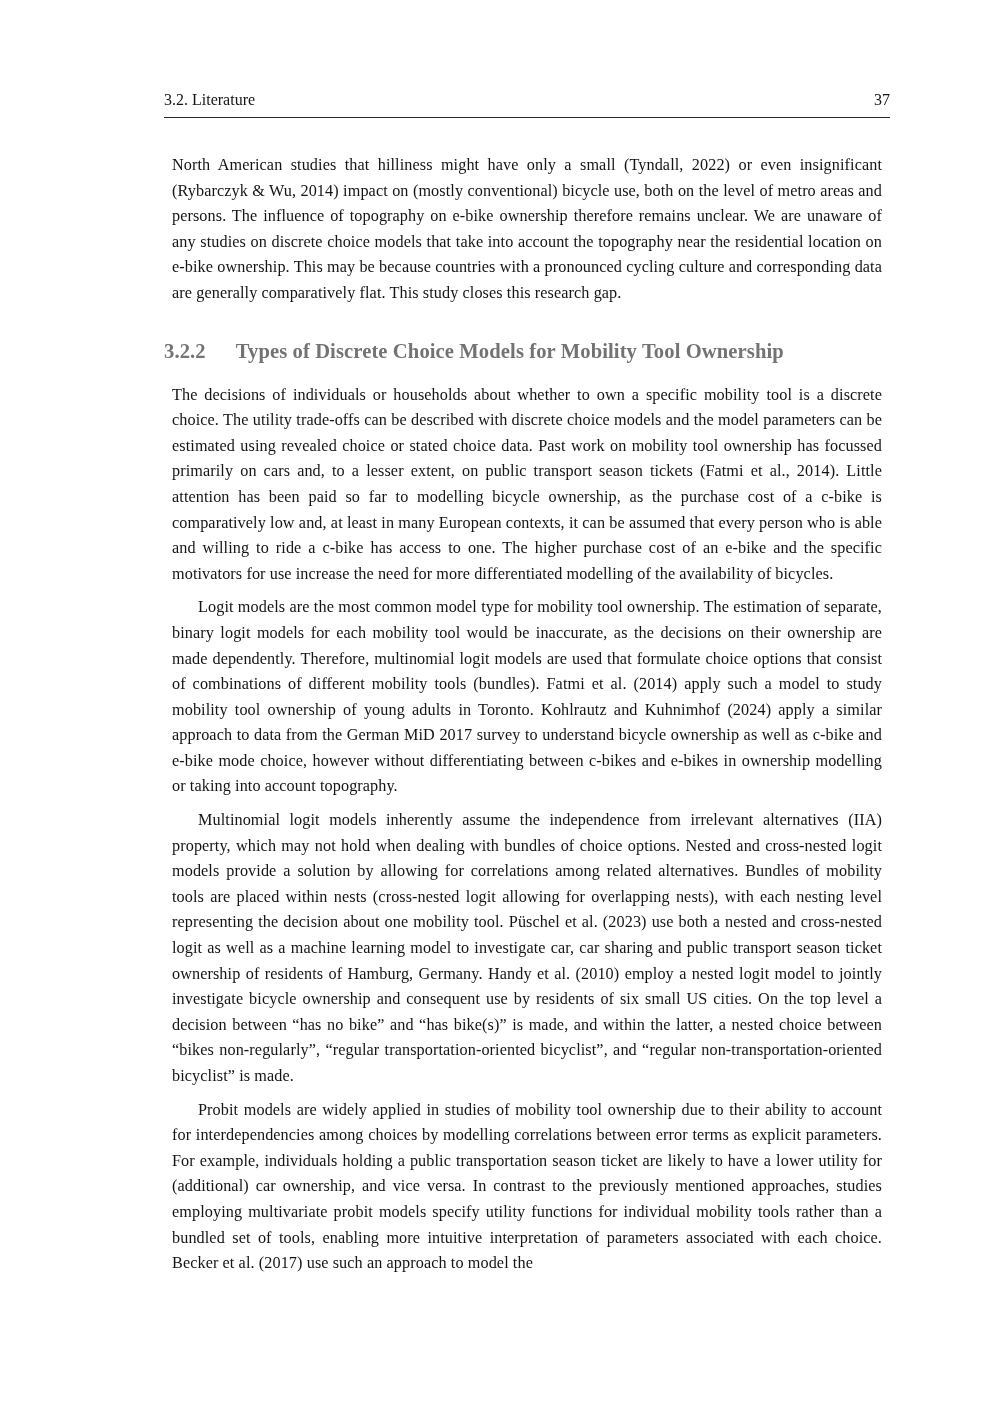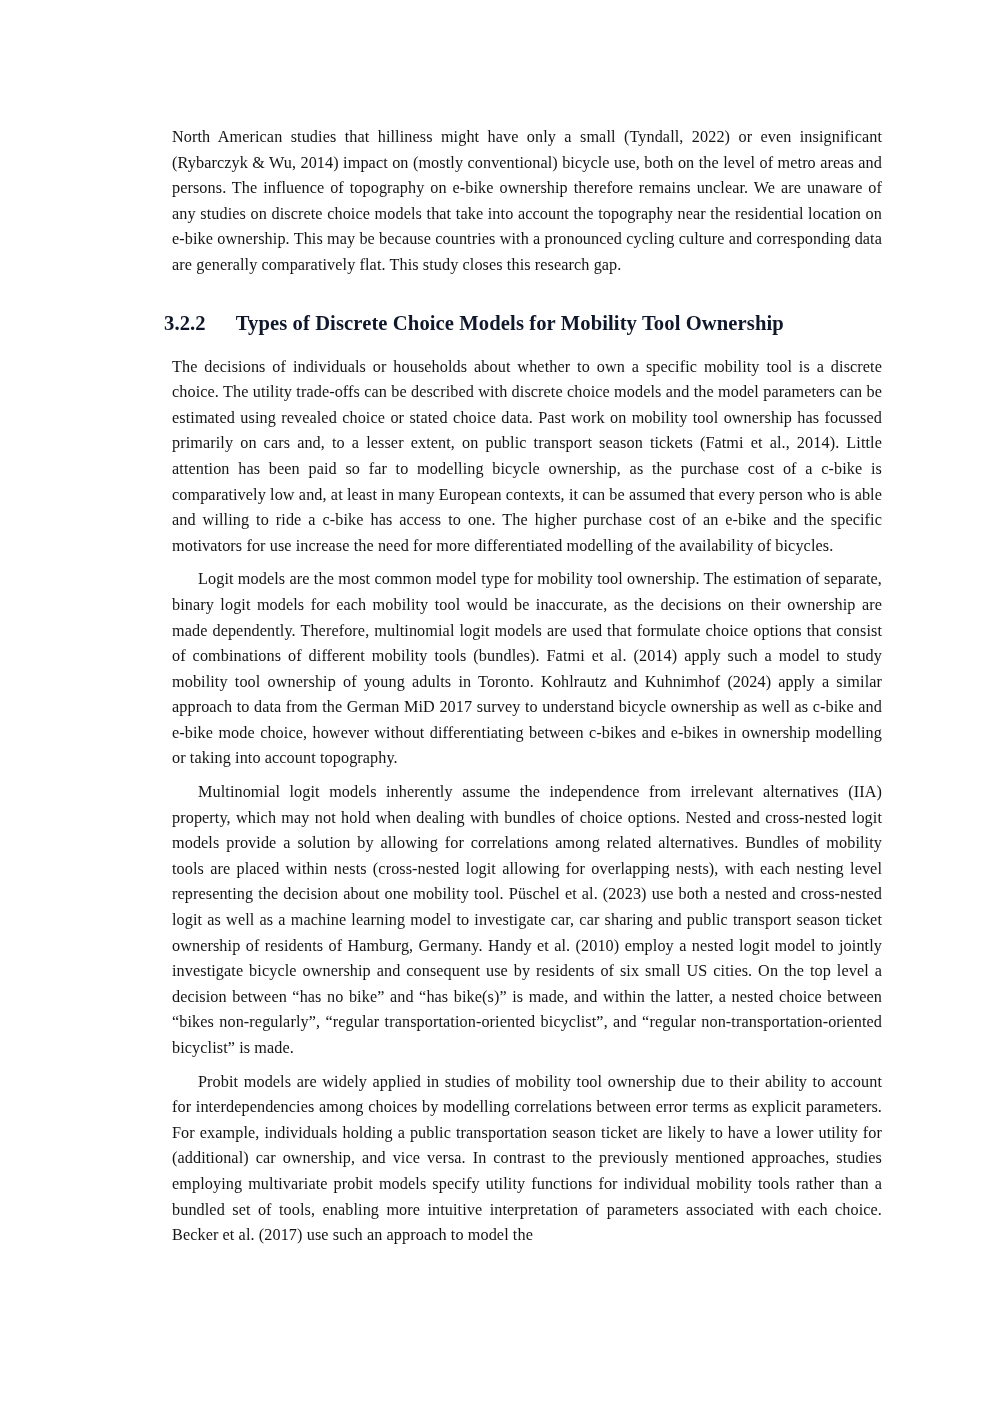--- a/index.html
+++ b/index.html
@@ -41,33 +41,37 @@
     letter-spacing: 0.1px;
   }
   p.para.indent {
     text-indent: 26px;
   }
   h2.section-heading {
     margin: 31px 0 19px 0;
     font-size: 20.6px;
     line-height: 26px;
     font-weight: bold;
-    color: #0f172a;
+    color: #737373;
     letter-spacing: 0.1px;
   }
   h2.section-heading .sec-num {
     display: inline-block;
     margin-right: 30px;
   }
 </style>
 </head>
 <body>
 
 <div class="page">
 
+  <div class="running-header">
+    <span>3.2. Literature</span>
+    <span>37</span>
+  </div>
 
   <div class="body-text">
 
     <p class="para">North American studies that hilliness might have only a small (Tyndall, 2022) or even insignificant (Rybarczyk &amp; Wu, 2014) impact on (mostly conventional) bicycle use, both on the level of metro areas and persons. The influence of topography on e-bike ownership therefore remains unclear. We are unaware of any studies on discrete choice models that take into account the topography near the residential location on e-bike ownership. This may be because countries with a pronounced cycling culture and corresponding data are generally comparatively flat. This study closes this research gap.</p>
 
     <h2 class="section-heading">
       <span class="sec-num">3.2.2</span><span>Types of Discrete Choice Models for Mobility Tool Ownership</span>
     </h2>
 
     <p class="para">The decisions of individuals or households about whether to own a specific mobility tool is a discrete choice. The utility trade-offs can be described with discrete choice models and the model parameters can be estimated using revealed choice or stated choice data. Past work on mobility tool ownership has focussed primarily on cars and, to a lesser extent, on public transport season tickets (Fatmi et al., 2014). Little attention has been paid so far to modelling bicycle ownership, as the purchase cost of a c-bike is comparatively low and, at least in many European contexts, it can be assumed that every person who is able and willing to ride a c-bike has access to one. The higher purchase cost of an e-bike and the specific motivators for use increase the need for more differentiated modelling of the availability of bicycles.</p>

